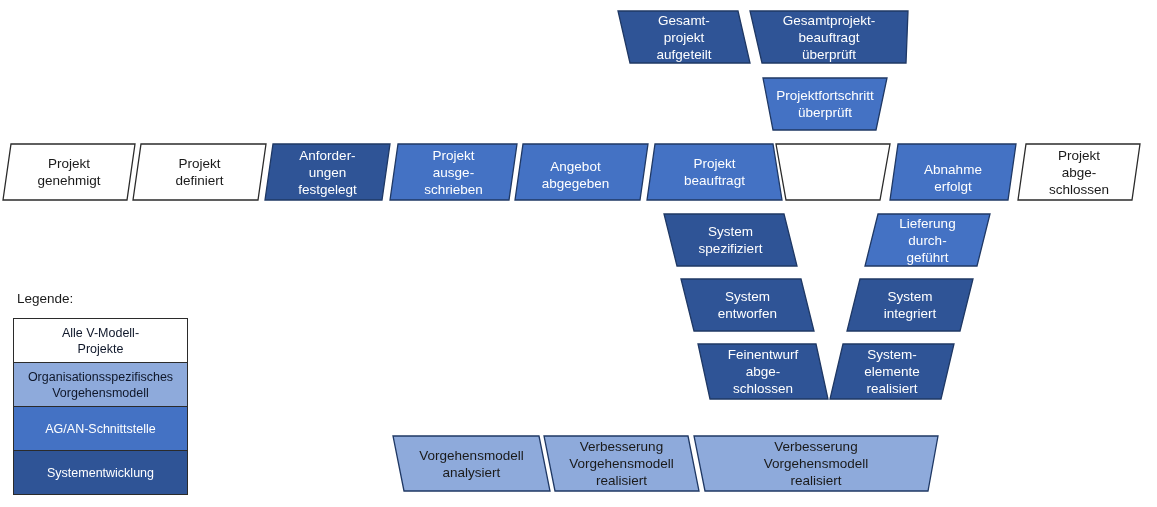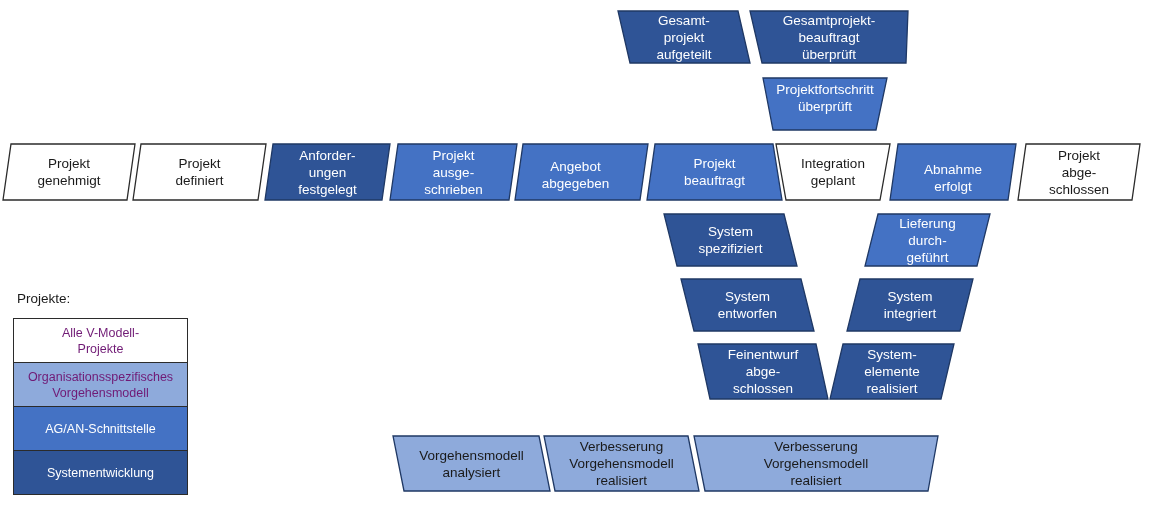--- a/index.html
+++ b/index.html
@@ -14,21 +14,21 @@
   .lbl{
     position:absolute;display:flex;align-items:center;justify-content:center;
     text-align:center;white-space:pre;font-size:13.5px;line-height:17px;color:#1a1a1a;
     pointer-events:none;
   }
   .lbl.inv{color:#ffffff;}
   .legend-title{position:absolute;left:17px;top:291px;font-size:13.5px;color:#1a1a1a;}
   .legend-box{position:absolute;left:13px;top:318px;width:173px;border:1.5px solid #2b2b2b;}
   .legend-row{
     display:flex;align-items:center;justify-content:center;text-align:center;
-    white-space:pre;font-size:12.5px;line-height:16px;height:43px;color:#701a75;
+    white-space:pre;font-size:12.5px;line-height:16px;height:43px;color:#0f172a;
     border-top:1.5px solid #2b2b2b;
   }
   .legend-row:first-child{border-top:none;}
   .legend-row.inv{color:#ffffff;}
 </style>
 </head>
 <body>
 
 <div class="canvas">
 
@@ -60,39 +60,37 @@
     <polygon class="sc" points="544,436 688,436 699,491 555,491" fill="#8EAADB"></polygon>
     <polygon class="sc" points="694,436 938,436 928,491 705,491" fill="#8EAADB"></polygon>
   </svg>
 
   <div class="lbl inv" style="left:618px;top:11px;width:132px;height:52px">Gesamt-
 projekt
 aufgeteilt</div>
   <div class="lbl inv" style="left:750px;top:11px;width:158px;height:52px">Gesamtprojekt-
 beauftragt
 überprüft</div>
-  <div class="lbl inv" style="left:763px;top:72px;width:124px;height:52px">Projektfortschritt
+  <div class="lbl inv" style="left:763px;top:78px;width:124px;height:52px">Projektfortschritt
 überprüft</div>
 
   <div class="lbl" style="left:3px;top:144px;width:132px;height:56px">Projekt
 genehmigt</div>
   <div class="lbl" style="left:133px;top:144px;width:133px;height:56px">Projekt
 definiert</div>
   <div class="lbl inv" style="left:265px;top:144px;width:125px;height:56px">Anforder-
 ungen
 festgelegt</div>
   <div class="lbl inv" style="left:390px;top:144px;width:127px;height:56px">Projekt
 ausge-
 schrieben</div>
   <div class="lbl inv" style="left:509px;top:144px;width:133px;height:61px">Angebot
 abgegeben</div>
   <div class="lbl inv" style="left:647px;top:144px;width:135px;height:56px">Projekt
 beauftragt</div>
-  <div class="lbl" style="left:776px;top:144px;width:114px;height:56px">Integration
-geplant</div>
   <div class="lbl inv" style="left:890px;top:144px;width:126px;height:68px">Abnahme
 erfolgt</div>
   <div class="lbl" style="left:1018px;top:144px;width:122px;height:56px">Projekt
 abge-
 schlossen</div>
 
   <div class="lbl inv" style="left:664px;top:214px;width:133px;height:52px">System
 spezifiziert</div>
   <div class="lbl inv" style="left:681px;top:279px;width:133px;height:52px">System
 entworfen</div>
@@ -111,21 +109,21 @@
 
   <div class="lbl" style="left:393px;top:436px;width:157px;height:55px">Vorgehensmodell
 analysiert</div>
   <div class="lbl" style="left:544px;top:436px;width:155px;height:55px">Verbesserung
 Vorgehensmodell
 realisiert</div>
   <div class="lbl" style="left:694px;top:436px;width:244px;height:55px">Verbesserung
 Vorgehensmodell
 realisiert</div>
 
-  <div class="legend-title">Projekte:</div>
+  <div class="legend-title">Legende:</div>
   <div class="legend-box">
     <div class="legend-row" style="background-color: rgb(255, 255, 255);">Alle V-Modell-
 Projekte</div>
     <div class="legend-row" style="background-color: rgb(142, 170, 219);">Organisationsspezifisches
 Vorgehensmodell</div>
     <div class="legend-row inv" style="background-color: rgb(68, 114, 196);">AG/AN-Schnittstelle</div>
     <div class="legend-row inv" style="background-color: rgb(47, 84, 150);">Systementwicklung</div>
   </div>
 
 </div>

